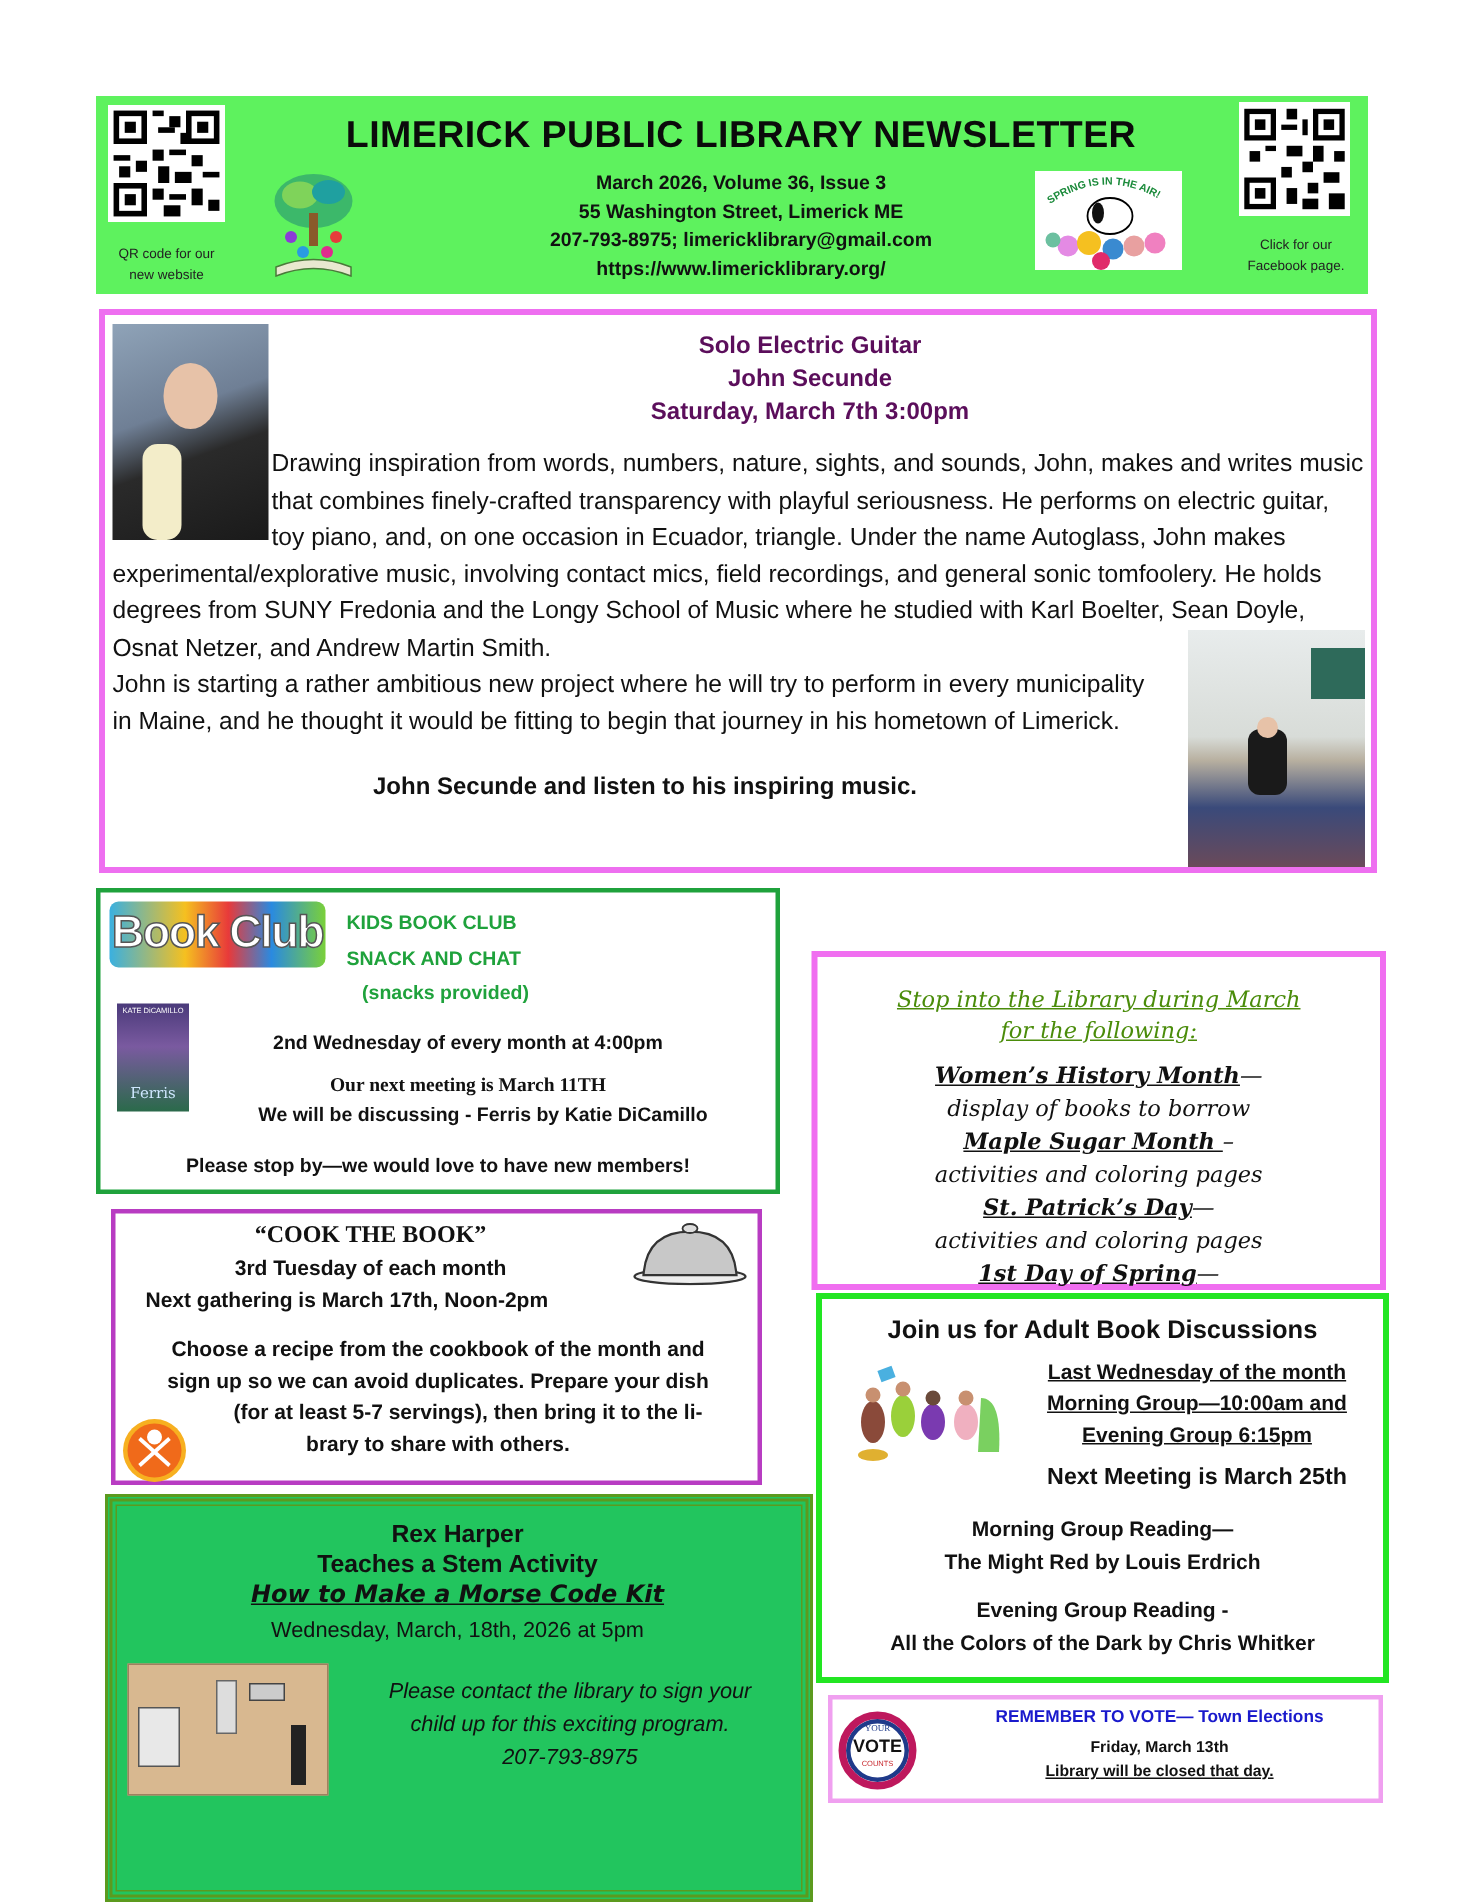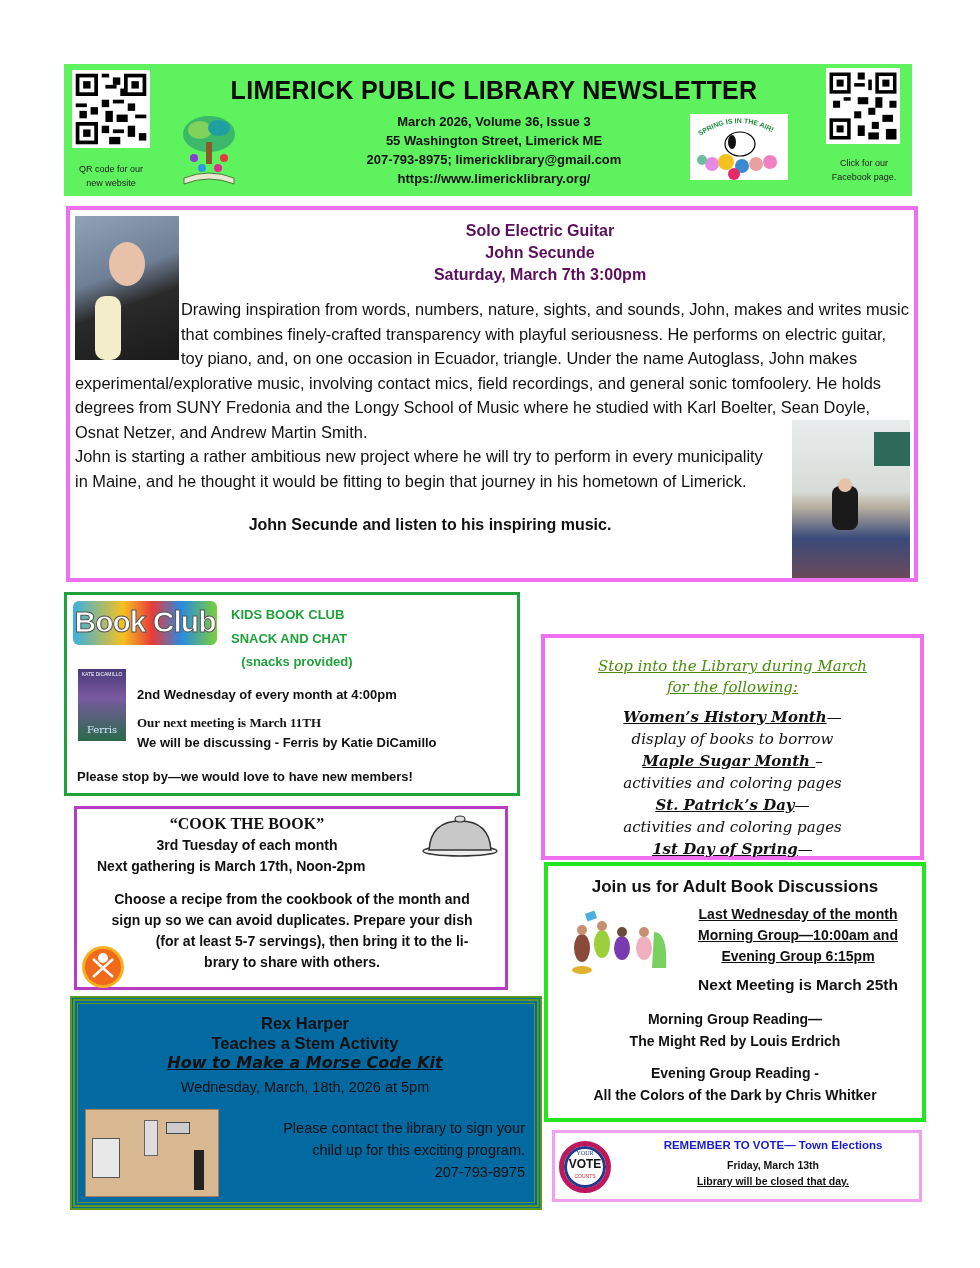--- a/index.html
+++ b/index.html
@@ -25,41 +25,41 @@
   #sec-body { position: absolute; left: 5px; top: 87px; width: 834px; font-size: 16.4px; line-height: 24.5px; color: #111; }
   #sec-body p { margin: 0; }
   .float-left { float: left; width: 106px; height: 70px; }
   #sec-p2 { width: 700px; }
   #sec-cta { position: absolute; left: 40px; top: 303px; width: 640px; text-align: center; font-weight: bold; font-size: 16px; line-height: 24px; }
 
   
   #kids { left: 64px; top: 592px; width: 456px; height: 204px; border: 3px solid #1fa23c; background: #fff; }
   #kids-head { position: absolute; left: 150px; top: 8px; width: 160px; text-align: center; color: #1fa23c; font-weight: bold; font-size: 13px; line-height: 23.5px; }
   #kids-head .line1, #kids-head .line2 { text-align: left; display:block; padding-left: 14px; }
-  .kids-line { position: absolute; font-weight: bold; font-size: 13px; color: #111; }
+  .kids-line { position: absolute; text-align: center; font-weight: bold; font-size: 13px; color: #111; }
 
   
   #stopin { left: 541px; top: 598px; width: 383px; height: 226px; border: 4px solid #f06ef0; background: #fff; margin-top: 36px; }
   #stop-head { position: absolute; left: 10px; top: 18px; width: 355px; text-align: center; font-family: "DejaVu Serif", serif; font-style: italic; color: #4a8c0a; font-size: 15px; line-height: 21px; text-decoration: underline; }
   #stop-list { position: absolute; left: 10px; top: 68px; width: 355px; text-align: center; font-family: "DejaVu Serif", serif; font-style: italic; font-size: 15px; line-height: 22px; color: #111; }
   #stop-list .ttl { font-weight: bold; text-decoration: underline; }
 
   
   #cook { left: 74px; top: 806px; width: 434px; height: 184px; border: 3px solid #b83cc2; background: #fff; }
   #cook-title { position: absolute; left: 70px; top: 6px; width: 200px; text-align: center; font-family: "Liberation Serif", serif; font-weight: bold; font-size: 16px; }
   .cook-line { position: absolute; font-weight: bold; font-size: 14px; color: #111; }
   #cook-desc { position: absolute; left: 10px; top: 80px; width: 410px; text-align: center; font-weight: bold; font-size: 14px; line-height: 21px; }
 
   
-  #rex { left: 70px; top: 996px; width: 472px; height: 214px; border: 4px double #5c9a1e; border-width: 5px; background: #0369a1; }
+  #rex { left: 70px; top: 996px; width: 472px; height: 272px; border: 4px double #5c9a1e; border-width: 5px; background: #22c55e; }
   #rex-inner { position: absolute; inset: 2px; border: 1px solid #5c9a1e; }
   #rex-head { position: absolute; left: 60px; top: 12px; width: 340px; text-align: center; font-weight: bold; font-size: 16.5px; line-height: 20px; }
   #rex-sub { position: absolute; left: 40px; top: 52px; width: 380px; text-align: center; font-family: "DejaVu Sans", sans-serif; font-style: italic; font-size: 16px; text-decoration: underline; font-weight: bold;}
   #rex-date { position: absolute; left: 40px; top: 78px; width: 380px; text-align: center; font-size: 14.5px; }
-  #rex-contact { position: absolute; left: 160px; top: 116px; width: 290px; text-align: right; font-size: 14.5px; line-height: 22px; }
+  #rex-contact { position: absolute; left: 160px; top: 116px; width: 290px; text-align: center; font-size: 14.5px; line-height: 22px; font-style: italic; }
 
   
   #adult { left: 544px; top: 862px; width: 382px; height: 260px; border: 4px solid #22e622; background: #fff; }
   #adult-title { position: absolute; left: 0; top: 11px; width: 374px; text-align: center; font-weight: bold; font-size: 17px; }
   #adult-sched { position: absolute; left: 134px; top: 38px; width: 232px; text-align: center; font-weight: bold; font-size: 14px; line-height: 21px; text-decoration: underline; }
   #adult-next { position: absolute; left: 134px; top: 110px; width: 232px; text-align: center; font-weight: bold; font-size: 15.5px; }
   #adult-reading { position: absolute; left: 0; top: 142px; width: 374px; text-align: center; font-weight: bold; font-size: 14px; line-height: 22px; }
   #adult-reading .gap { height: 10px; }
 
   

